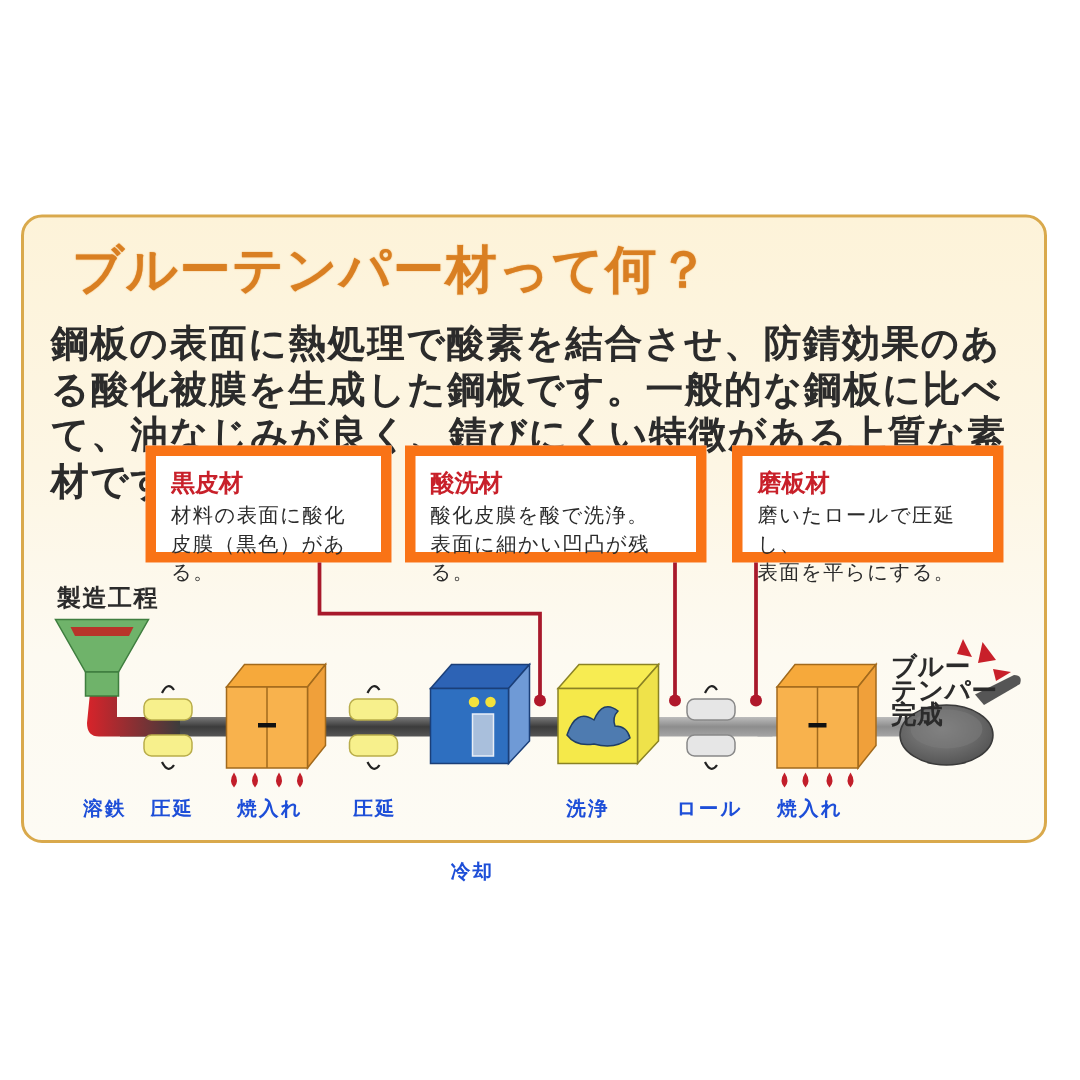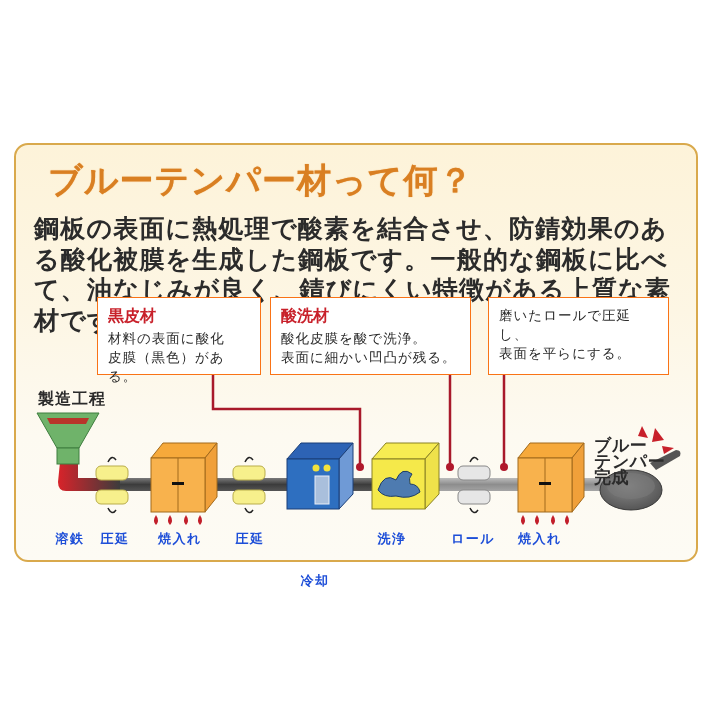--- a/index.html
+++ b/index.html
@@ -16,21 +16,21 @@
     letter-spacing: 1px; font-weight: bold; line-height: 40px;
     text-shadow: 0 0 1px #e9a04a;
   }
   .desc {
     position: absolute; left: 34px; top: 214px; width: 660px; font-size: 25px; line-height: 30.5px;
     color: #2b2b2b; font-weight: bold; letter-spacing: 1.2px;
   }
 
   .callout {
     position: absolute; top: 297px; height: 78px; background: #fff;
-    border: 1px solid #f97316; padding: 8px 10px;
+    border: 7px solid #f97316; padding: 8px 10px;
   }
   .callout .ctitle { color: #c8202a; font-size: 16px; font-weight: bold; line-height: 20px; margin-bottom: 3px; }
   .callout .cbody { color: #2b2b2b; font-size: 13.5px; line-height: 19px; letter-spacing: 1px; white-space: pre-line; }
 
   .section-label {
     position: absolute; left: 38px; top: 389px; font-size: 16px; font-weight: bold; color: #2b2b2b; letter-spacing: 1px;
   }
 
   .diagram { position: absolute; left: 0; top: 0; width: 720px; height: 720px; pointer-events: none; }
   .diagram * { pointer-events: auto; }
@@ -56,20 +56,21 @@
   <div class="ctitle">黒皮材</div>
   <div class="cbody">材料の表面に酸化
 皮膜（黒色）がある。</div>
 </div>
 <div class="callout" style="left:270px; width:201px;">
   <div class="ctitle">酸洗材</div>
   <div class="cbody">酸化皮膜を酸で洗浄。
 表面に細かい凹凸が残る。</div>
 </div>
 <div class="callout" style="left:488px; width:181px;">
+  <div class="ctitle">磨板材</div>
   <div class="cbody">磨いたロールで圧延し、
 表面を平らにする。</div>
 </div>
 
 <div class="section-label">製造工程</div>
 
 <svg class="diagram" viewBox="0 0 720 720">
   <defs>
     <linearGradient id="bar" x1="0" y1="0" x2="0" y2="1">
       <stop offset="0" stop-color="#7a7a7a"></stop>

